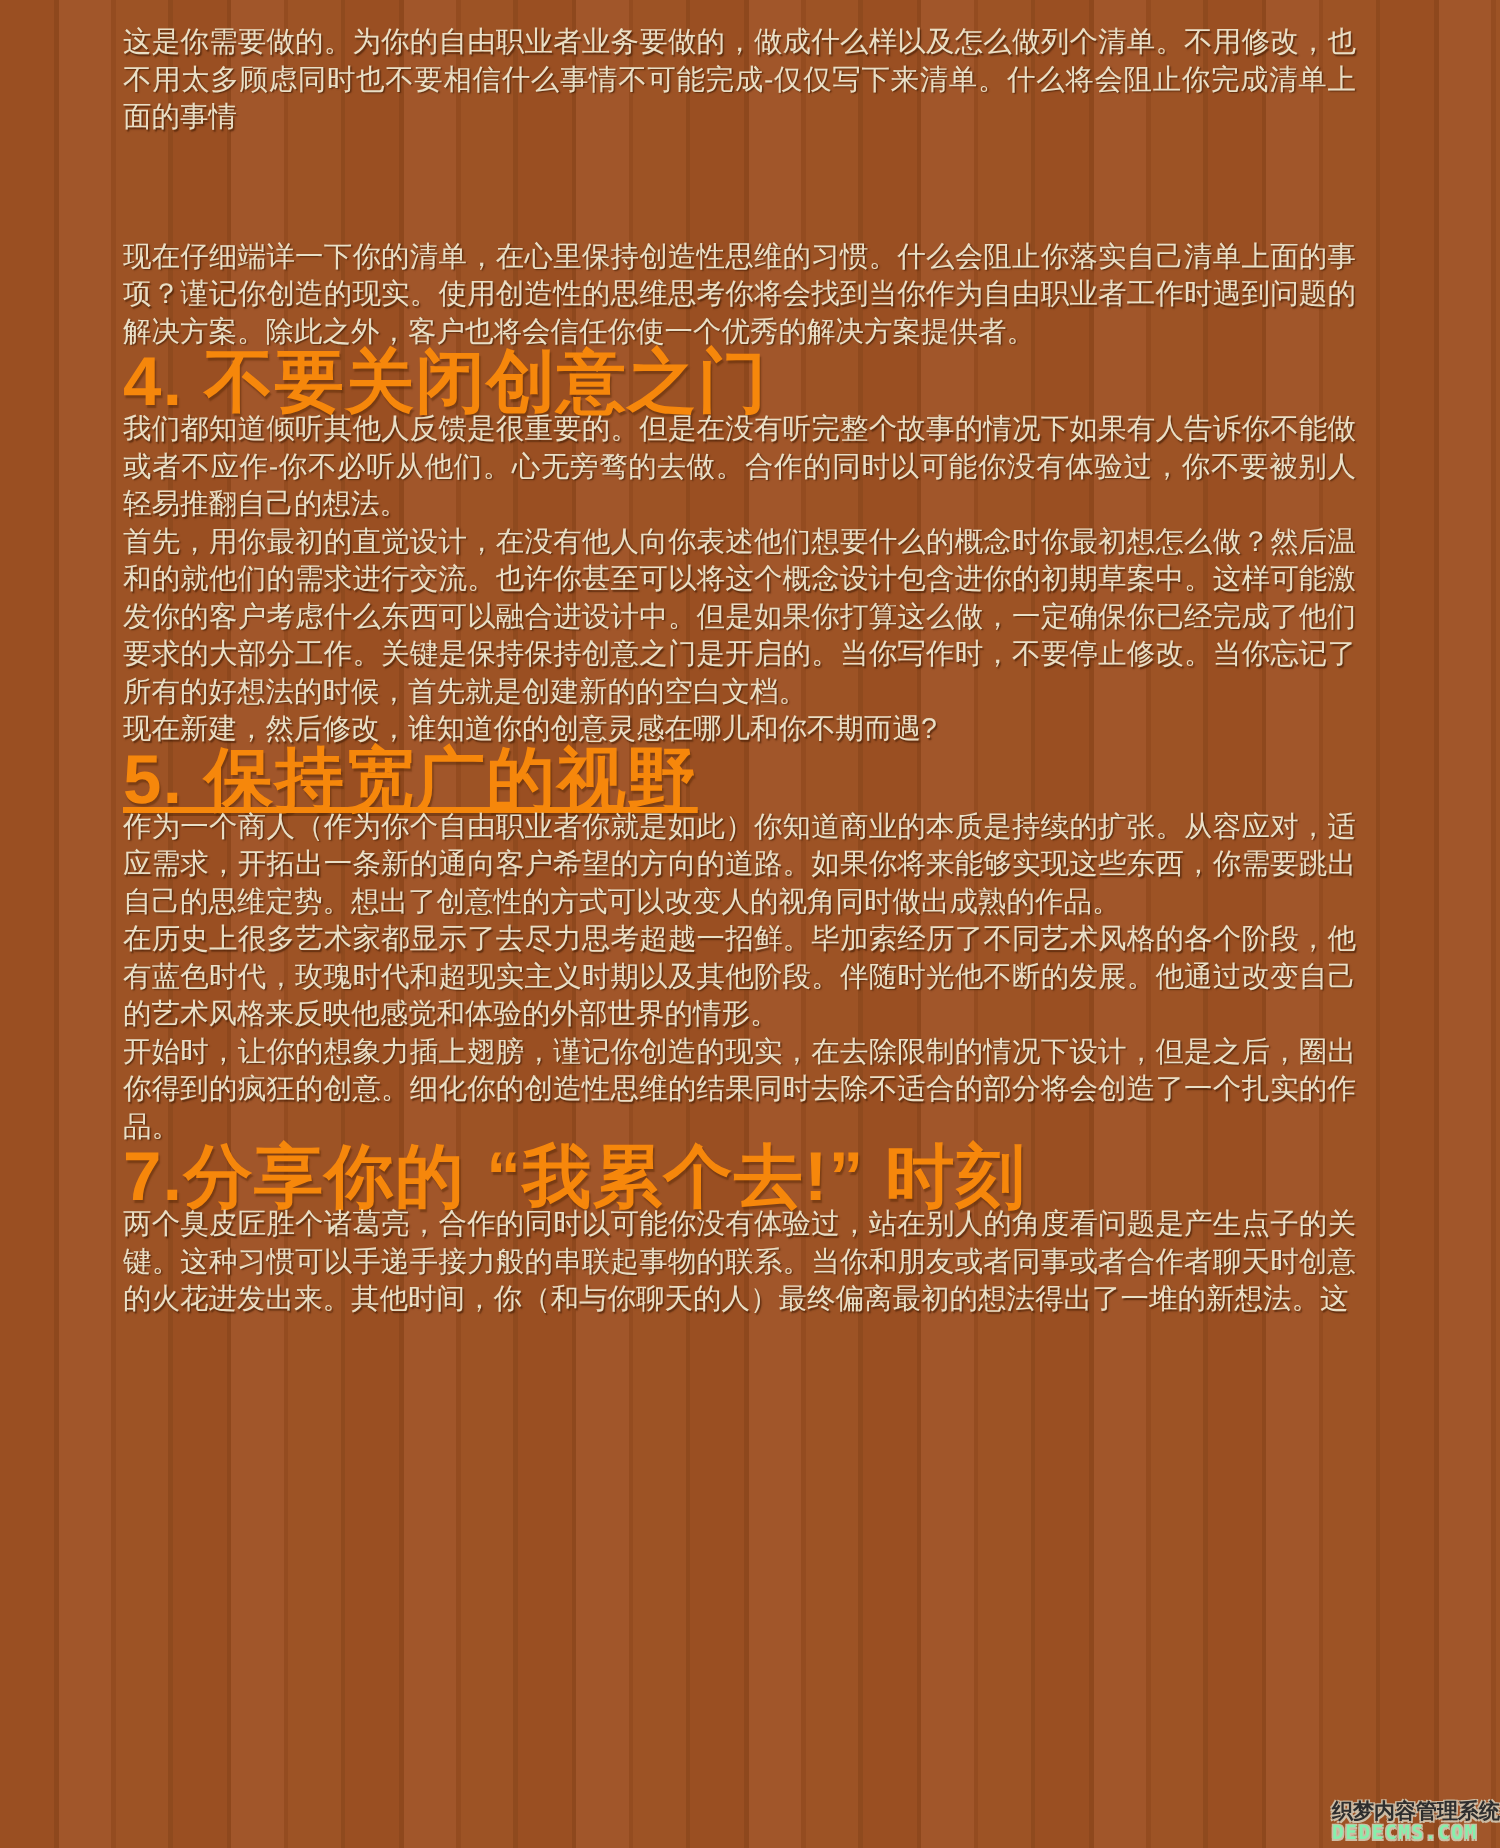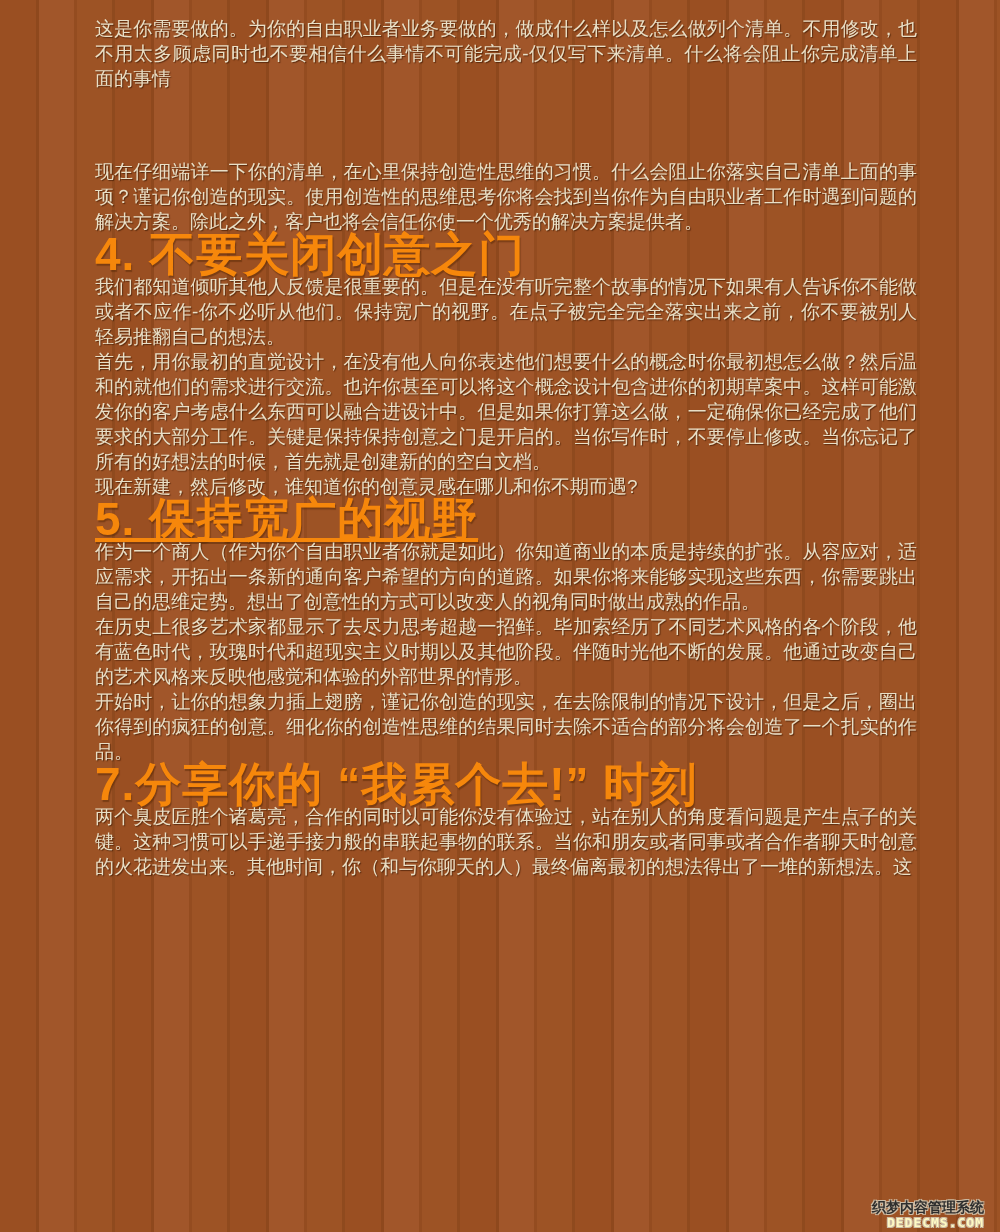--- a/index.html
+++ b/index.html
@@ -13,21 +13,21 @@
     background-image: repeating-linear-gradient(90deg,
       #9a4f22 0px, #9a4f22 36px,
       #8e481d 36px, #8e481d 39px,
       #a1562a 39px, #a1562a 74px,
       #944c20 74px, #944c20 77px,
       #9d5325 77px, #9d5325 112px,
       #8f4a1e 112px, #8f4a1e 115px);
   }
   .article {
     position: absolute;
-    left: 95px;
+    left: 82px;
     top: 16px;
     width: 822px;
   }
   .body-text {
     margin: 0;
     font-size: 19px;
     line-height: 25px;
     color: #e9dfc6;
     text-shadow: 1px 1px 1px rgba(70, 30, 5, 0.75);
     word-break: break-all;
@@ -44,51 +44,51 @@
     text-shadow: 1px 2px 1px rgba(80, 35, 0, 0.45);
     letter-spacing: 1px;
     white-space: nowrap;
   }
   .h-4 { margin-top: 24px; margin-bottom: 4px; }
   .h-5 { margin-top: 8px;  margin-bottom: 4px; text-decoration: underline; }
   .h-6 { margin-top: 16px; margin-bottom: 4px; }
   .h-7 { margin-top: 12px; margin-bottom: 4px; }
   .watermark {
     position: absolute;
-    right: 16px;
+    right: 0;
     bottom: 2px;
-    text-align: right;
+    text-align: left;
     line-height: 15px;
   }
   .watermark .cms-name {
     font-size: 14px;
     font-weight: bold;
     color: #2e2e2e;
     text-shadow: -1px -1px 0 #cdbda6, 1px -1px 0 #cdbda6, -1px 1px 0 #cdbda6, 1px 1px 0 #cdbda6;
   }
   .watermark .cms-url {
     font-size: 13px;
     font-weight: bold;
     letter-spacing: 1px;
-    color: #fef9c3;
+    color: #86efac;
     font-family: "DejaVu Sans Mono", monospace;
     text-shadow: -1px -1px 0 #cdbda6, 1px -1px 0 #cdbda6, -1px 1px 0 #cdbda6, 1px 1px 0 #cdbda6;
   }
 </style>
 </head>
 <body>
 
 <div class="article">
 
   <p class="body-text">这是你需要做的。为你的自由职业者业务要做的，做成什么样以及怎么做列个清单。不用修改，也不用太多顾虑同时也不要相信什么事情不可能完成-仅仅写下来清单。什么将会阻止你完成清单上面的事情</p>
 
   <p class="body-text intro-gap">现在仔细端详一下你的清单，在心里保持创造性思维的习惯。什么会阻止你落实自己清单上面的事项？谨记你创造的现实。使用创造性的思维思考你将会找到当你作为自由职业者工作时遇到问题的解决方案。除此之外，客户也将会信任你使一个优秀的解决方案提供者。</p>
 
   <h2 class="section-heading h-4">4. 不要关闭创意之门</h2>
-  <p class="body-text">我们都知道倾听其他人反馈是很重要的。但是在没有听完整个故事的情况下如果有人告诉你不能做或者不应作-你不必听从他们。保持宽广的视野。在点子被完全完全落实出来之前，你不要被别人轻易推翻自己的想法。</p>
+  <p class="body-text">我们都知道倾听其他人反馈是很重要的。但是在没有听完整个故事的情况下如果有人告诉你不能做或者不应作-你不必听从他们。心无旁骛的去做。合作的同时以可能你没有体验过，你不要被别人轻易推翻自己的想法。</p>
   <p class="body-text">首先，用你最初的直觉设计，在没有他人向你表述他们想要什么的概念时你最初想怎么做？然后温和的就他们的需求进行交流。也许你甚至可以将这个概念设计包含进你的初期草案中。这样可能激发你的客户考虑什么东西可以融合进设计中。但是如果你打算这么做，一定确保你已经完成了他们要求的大部分工作。关键是保持保持创意之门是开启的。当你写作时，不要停止修改。当你忘记了所有的好想法的时候，首先就是创建新的的空白文档。</p>
   <p class="body-text">现在新建，然后修改，谁知道你的创意灵感在哪儿和你不期而遇?</p>
 
   <h2 class="section-heading h-5">5. 保持宽广的视野</h2>
   <p class="body-text">作为一个商人（作为你个自由职业者你就是如此）你知道商业的本质是持续的扩张。从容应对，适应需求，开拓出一条新的通向客户希望的方向的道路。如果你将来能够实现这些东西，你需要跳出自己的思维定势。想出了创意性的方式可以改变人的视角同时做出成熟的作品。</p>
   <p class="body-text">在历史上很多艺术家都显示了去尽力思考超越一招鲜。毕加索经历了不同艺术风格的各个阶段，他有蓝色时代，玫瑰时代和超现实主义时期以及其他阶段。伴随时光他不断的发展。他通过改变自己的艺术风格来反映他感觉和体验的外部世界的情形。</p>
 
   <p class="body-text">开始时，让你的想象力插上翅膀，谨记你创造的现实，在去除限制的情况下设计，但是之后，圈出你得到的疯狂的创意。细化你的创造性思维的结果同时去除不适合的部分将会创造了一个扎实的作品。</p>
 
   <h2 class="section-heading h-7">7.分享你的 “我累个去!” 时刻</h2>

